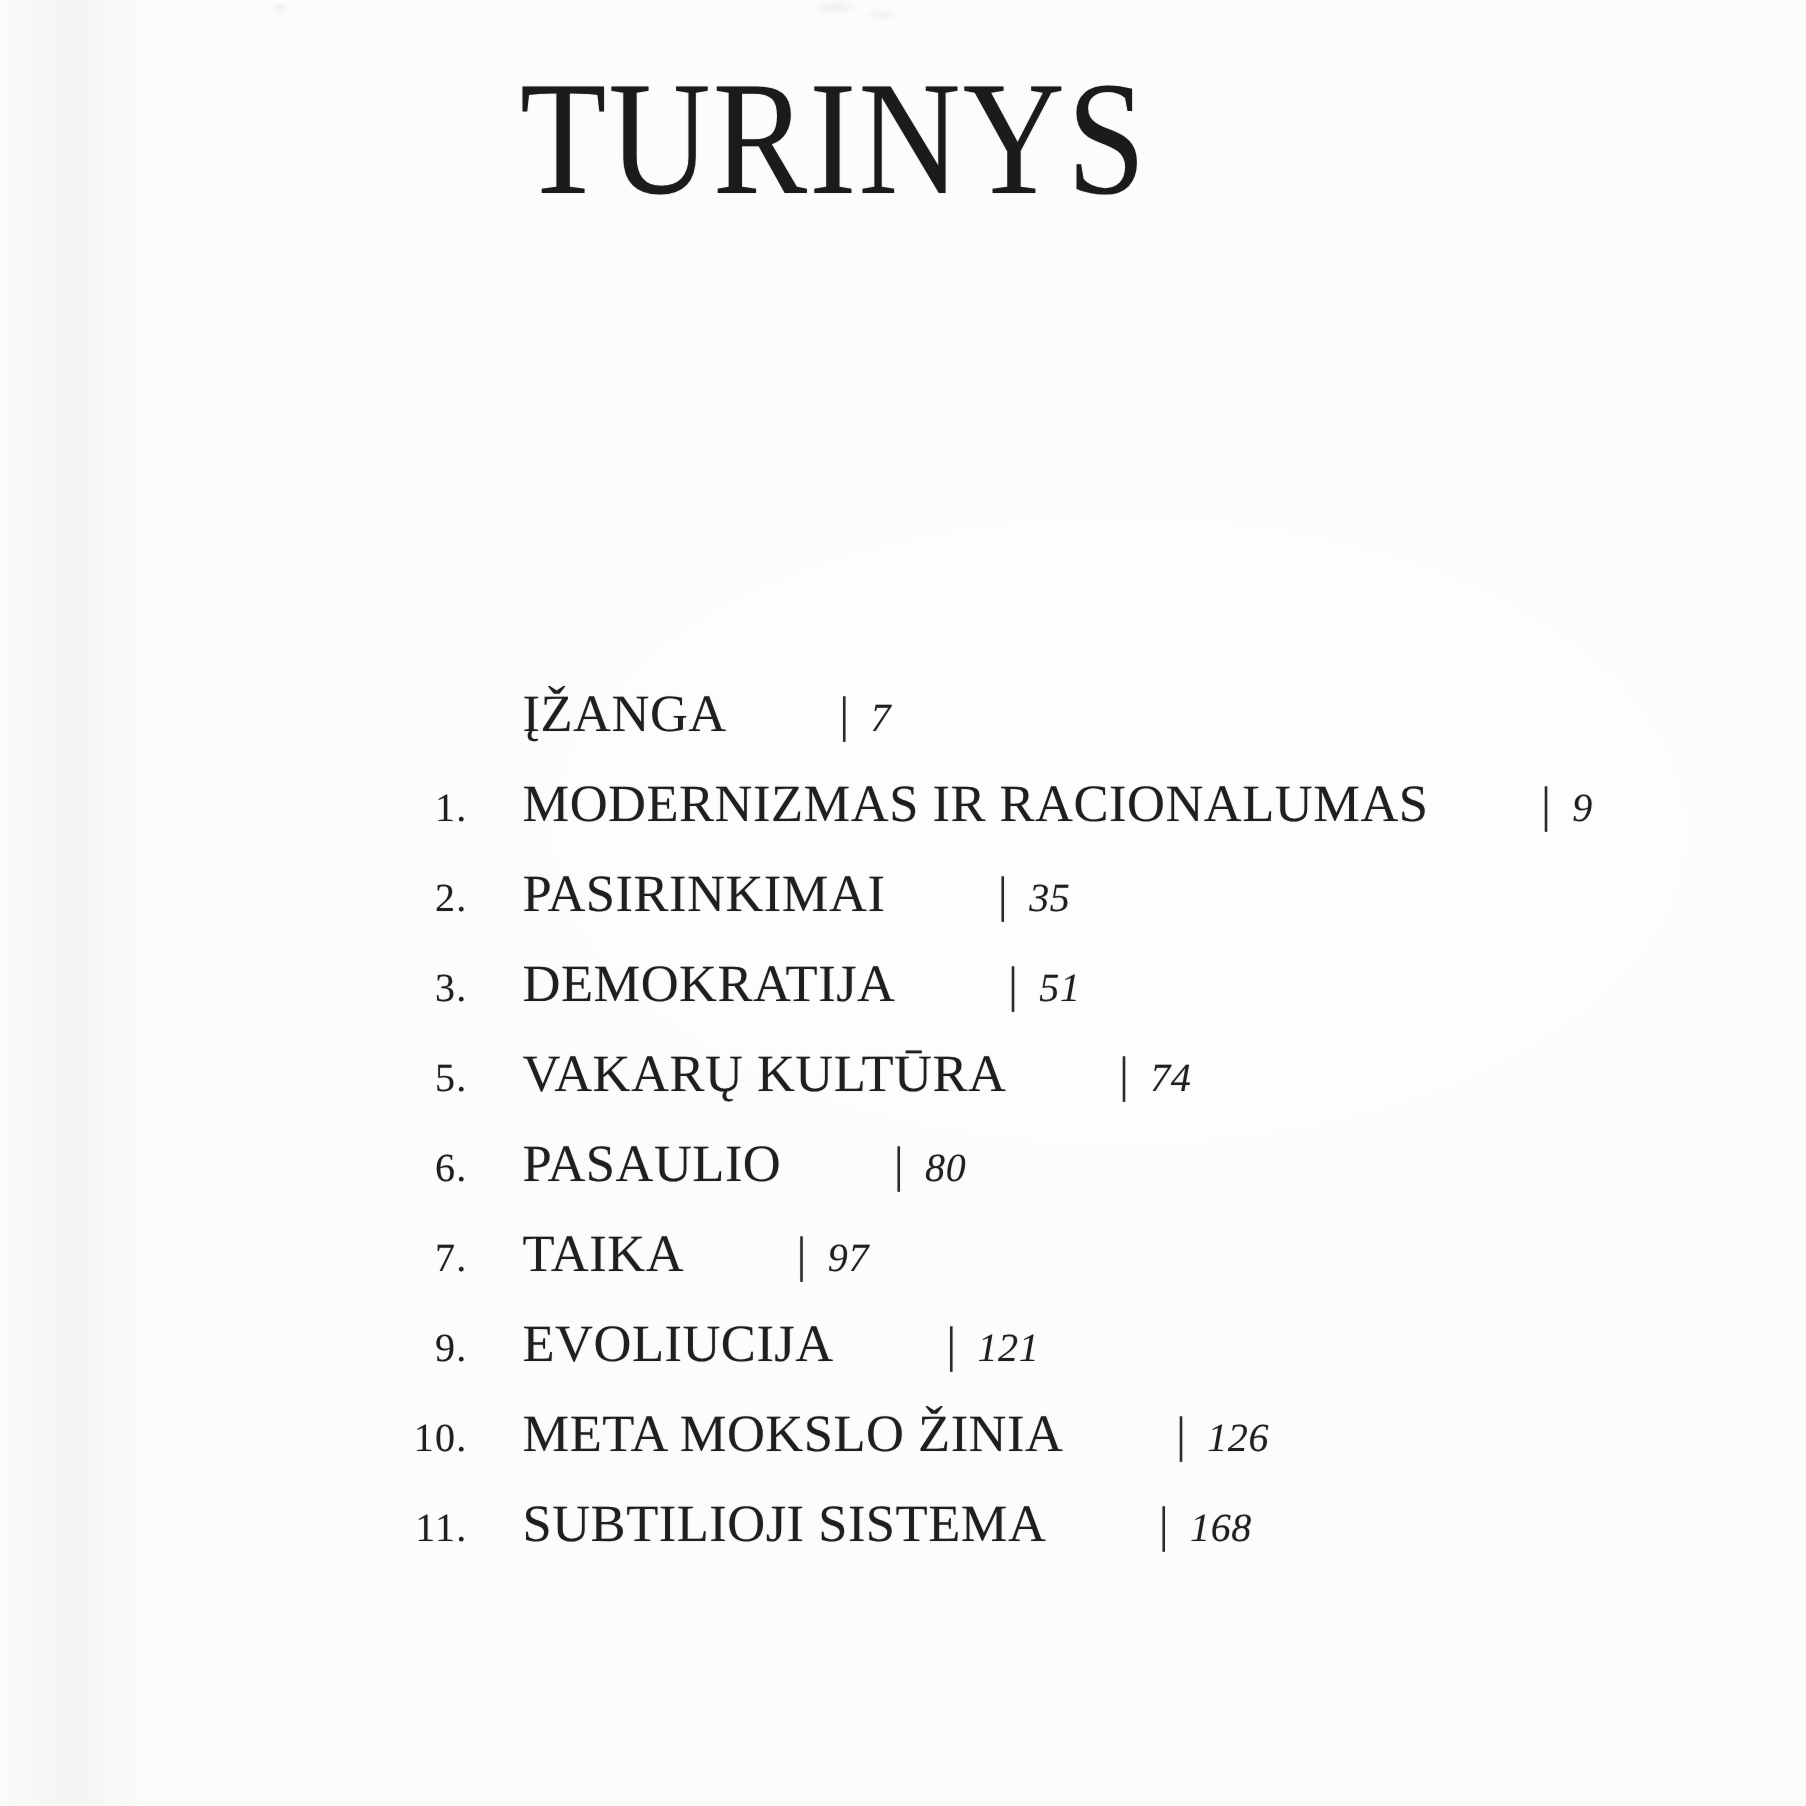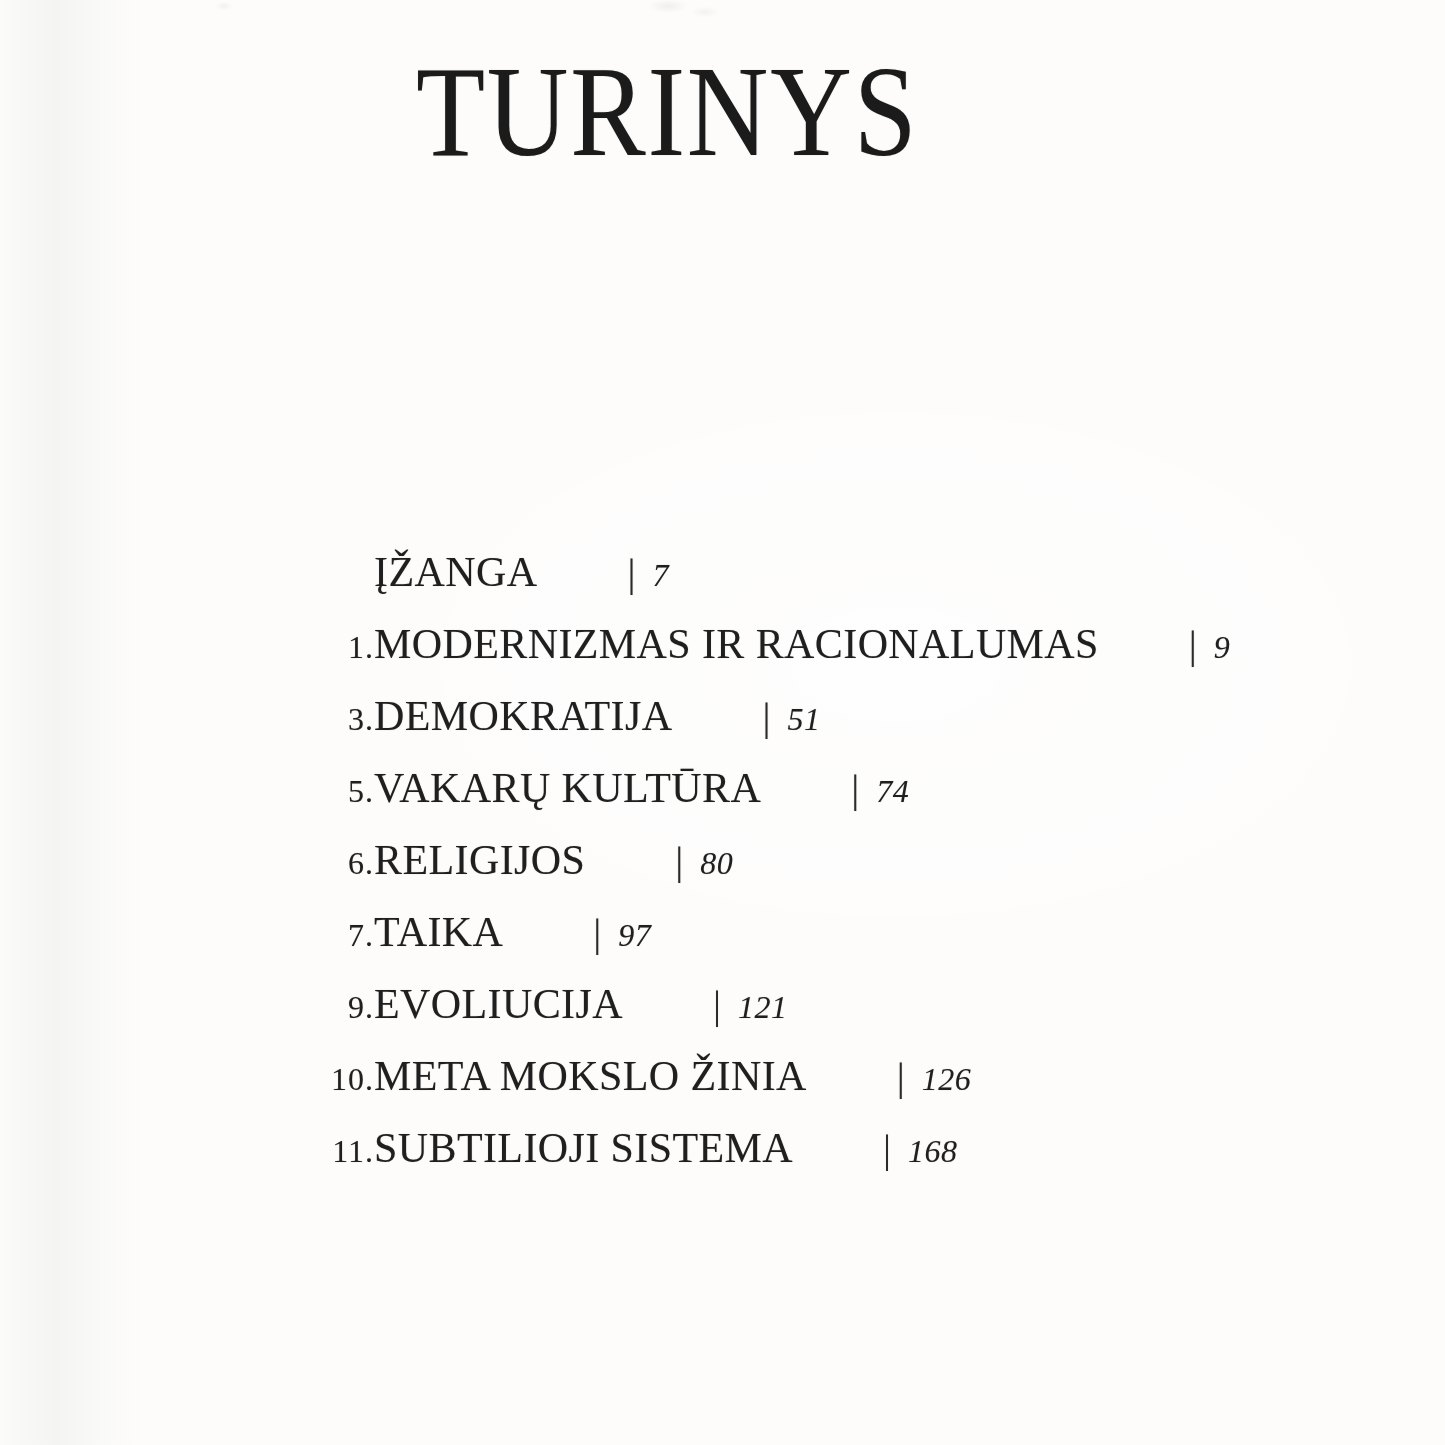--- a/index.html
+++ b/index.html
@@ -52,20 +52,21 @@
     text-shadow:0 0 1px rgba(30,30,30,0.30);
   }
   .num{
     display:inline-block;
     width:71px;
     text-align:right;
     font-size:32px;
     letter-spacing:1px;
   }
   .title{
+    margin-left:44px;
     letter-spacing:0.4px;
   }
   .pageref{
     margin-left:90px;
   }
   .bar{
     font-size:40px;
     font-style:normal;
     margin-right:17px;
     color:#2a2a2a;
@@ -85,27 +86,30 @@
   <h1 class="book-title">TURINYS</h1>
 
   <div class="toc-list">
       <div class="toc-row">
     <span class="num"></span><span class="title">ĮŽANGA</span><span class="pageref"><span class="bar">|</span><span class="pagenum">7</span></span>
   </div>
       <div class="toc-row">
     <span class="num">1.</span><span class="title">MODERNIZMAS IR RACIONALUMAS</span><span class="pageref"><span class="bar">|</span><span class="pagenum">9</span></span>
   </div>
       <div class="toc-row">
+    <span class="num">2.</span><span class="title">PASIRINKIMAI</span><span class="pageref"><span class="bar">|</span><span class="pagenum">35</span></span>
+  </div>
+      <div class="toc-row">
     <span class="num">3.</span><span class="title">DEMOKRATIJA</span><span class="pageref"><span class="bar">|</span><span class="pagenum">51</span></span>
   </div>
       <div class="toc-row">
     <span class="num">5.</span><span class="title">VAKARŲ KULTŪRA</span><span class="pageref"><span class="bar">|</span><span class="pagenum">74</span></span>
   </div>
       <div class="toc-row">
-    <span class="num">6.</span><span class="title">RELIGIJOS</span><span class="pageref"><span class="bar">|</span><span class="pagenum">80</span></span>
+    <span class="num">6.</span><span class="title">PASAULIO</span><span class="pageref"><span class="bar">|</span><span class="pagenum">80</span></span>
   </div>
       <div class="toc-row">
     <span class="num">7.</span><span class="title">TAIKA</span><span class="pageref"><span class="bar">|</span><span class="pagenum">97</span></span>
   </div>
       <div class="toc-row">
     <span class="num">9.</span><span class="title">EVOLIUCIJA</span><span class="pageref"><span class="bar">|</span><span class="pagenum">121</span></span>
   </div>
       <div class="toc-row">
     <span class="num">10.</span><span class="title">META MOKSLO ŽINIA</span><span class="pageref"><span class="bar">|</span><span class="pagenum">126</span></span>
   </div>

